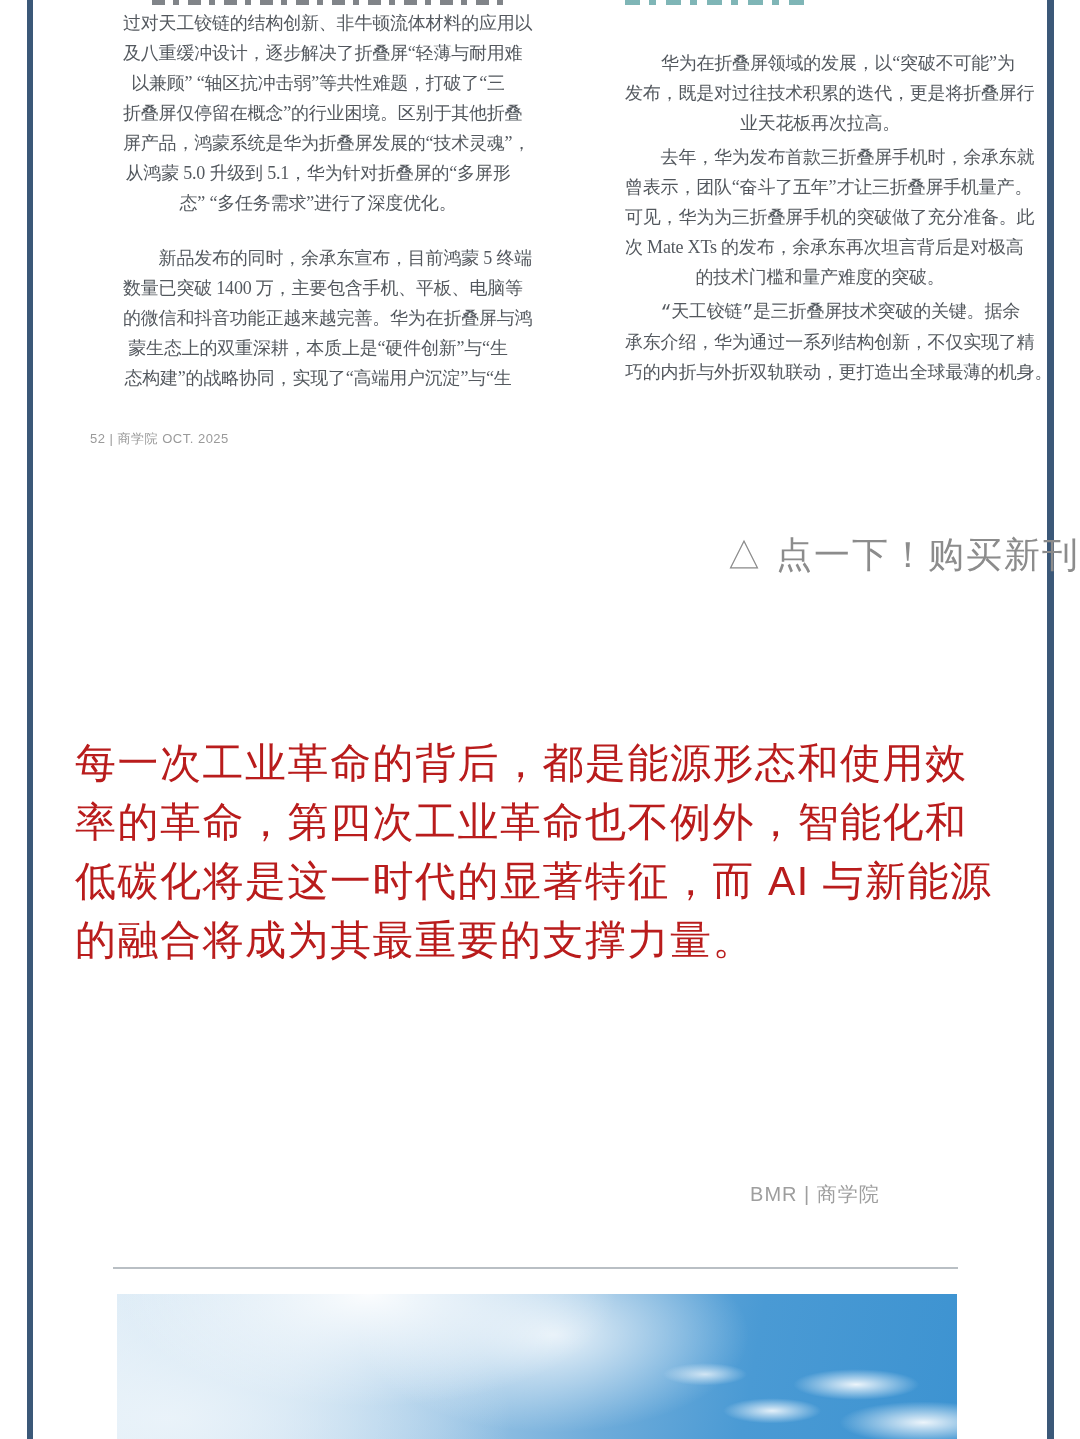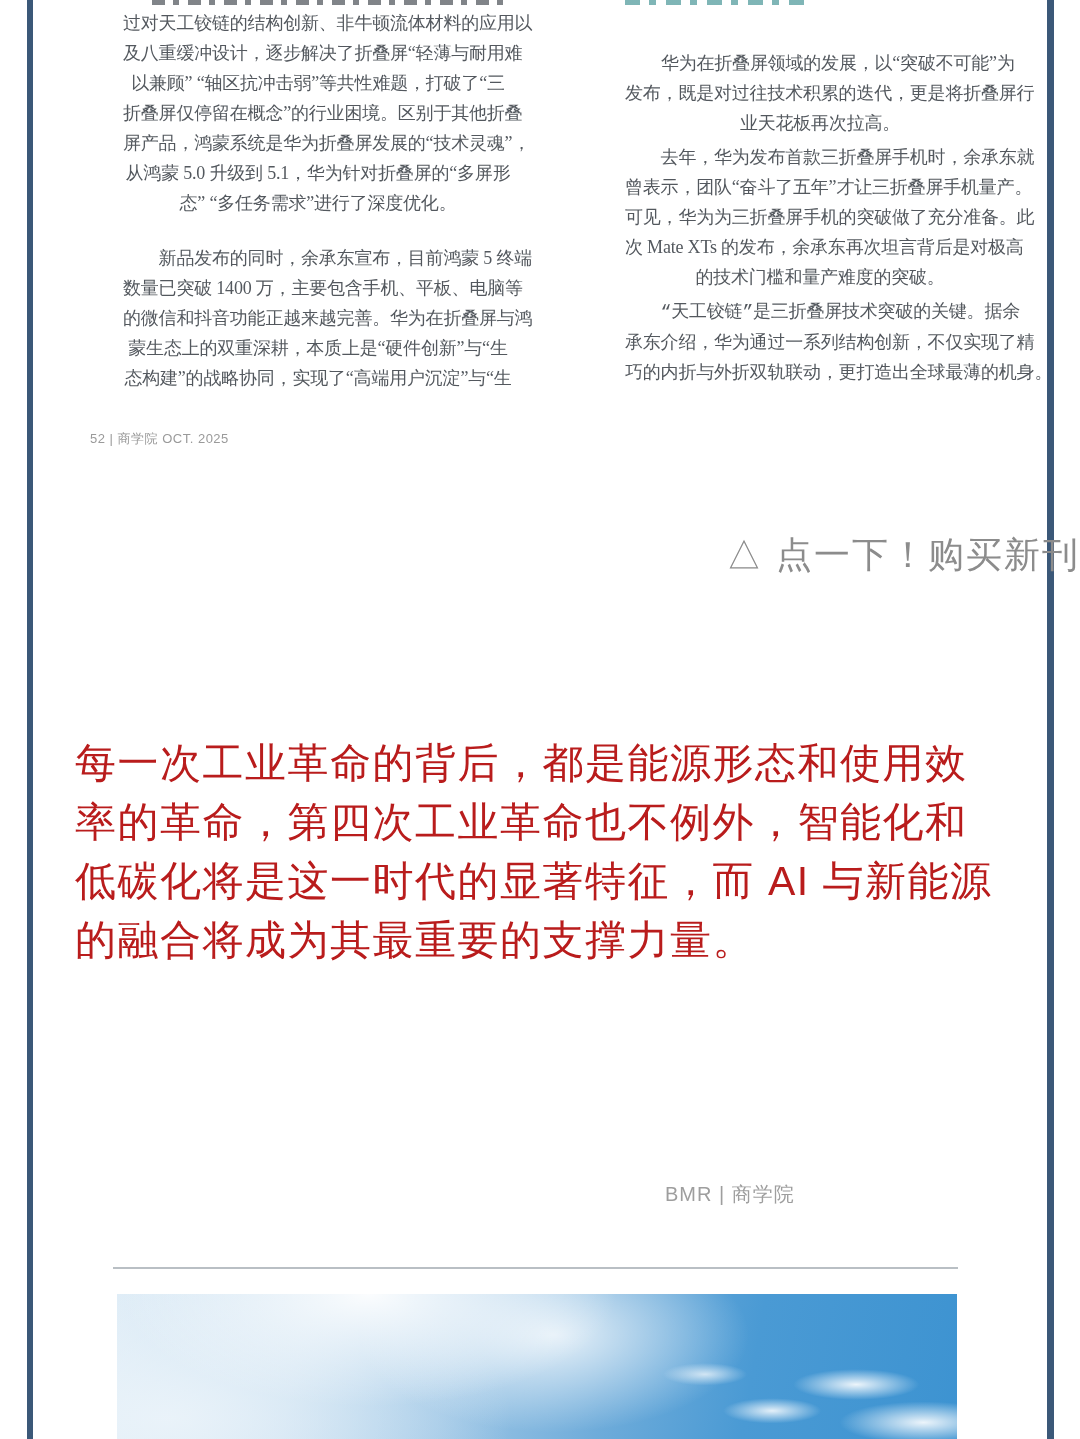--- a/index.html
+++ b/index.html
@@ -40,21 +40,21 @@
   .headline { position:absolute; left:85px; top:643px; width:940px; font-size:43px;
               font-weight:700; color:#174a7c; letter-spacing:0.5px; white-space:nowrap;
               cursor:pointer; }
 
   
   .body-para { position:absolute; left:75px; top:734px; width:960px; color:#b91c1c; }
   .body-para .bline { height:59px; line-height:59px; font-size:41px; letter-spacing:1.5px;
                       white-space:nowrap; }
 
   
-  .brand-footer { position:absolute; left:665px; top:1181px; width:300px; text-align:left;
+  .brand-footer { position:absolute; left:665px; top:1181px; width:300px; text-align:center;
                   font-size:20px; color:#9e9e9e; letter-spacing:1px; }
 
   
   .divider { position:absolute; left:113px; top:1267px; width:845px; height:2px;
              background:#b9bfc4; }
 
   
   .sky { position:absolute; left:117px; top:1294px; width:840px; height:146px;
     background:
       radial-gradient(ellipse 90px 22px at 88% 62%, rgba(255,255,255,.9), rgba(255,255,255,0) 70%),

